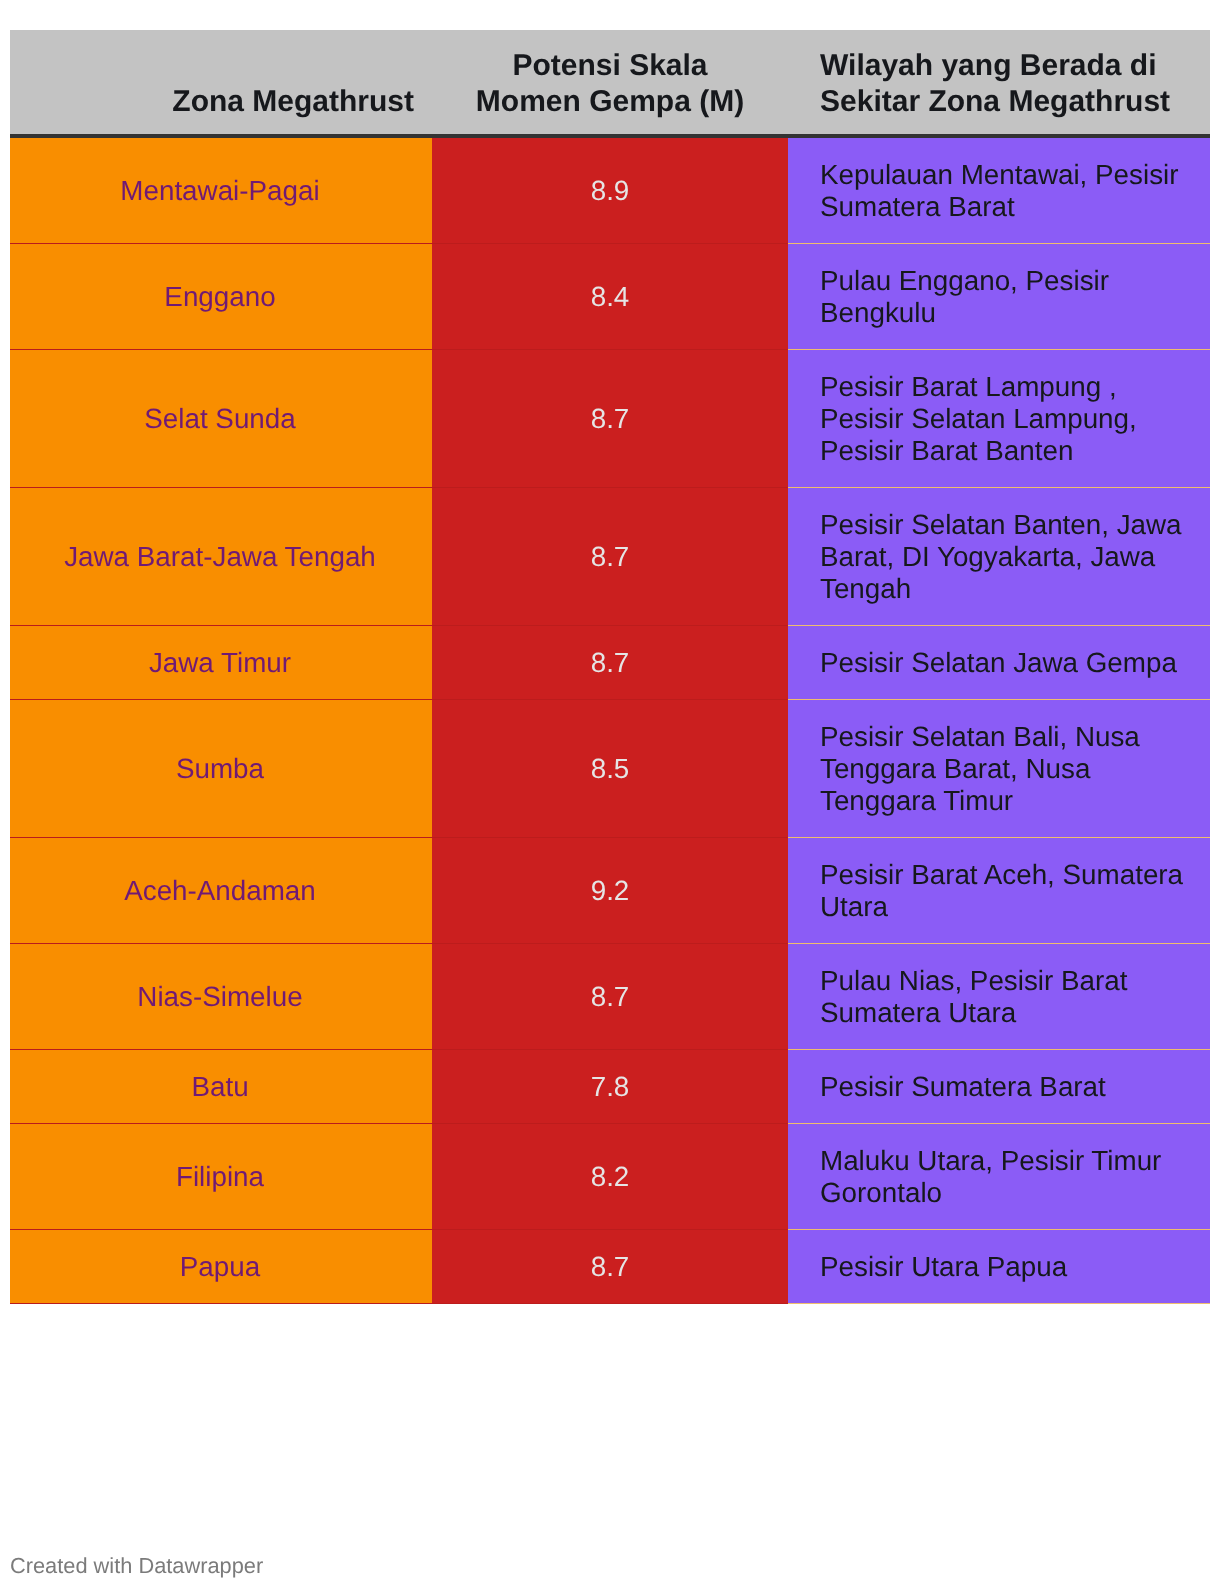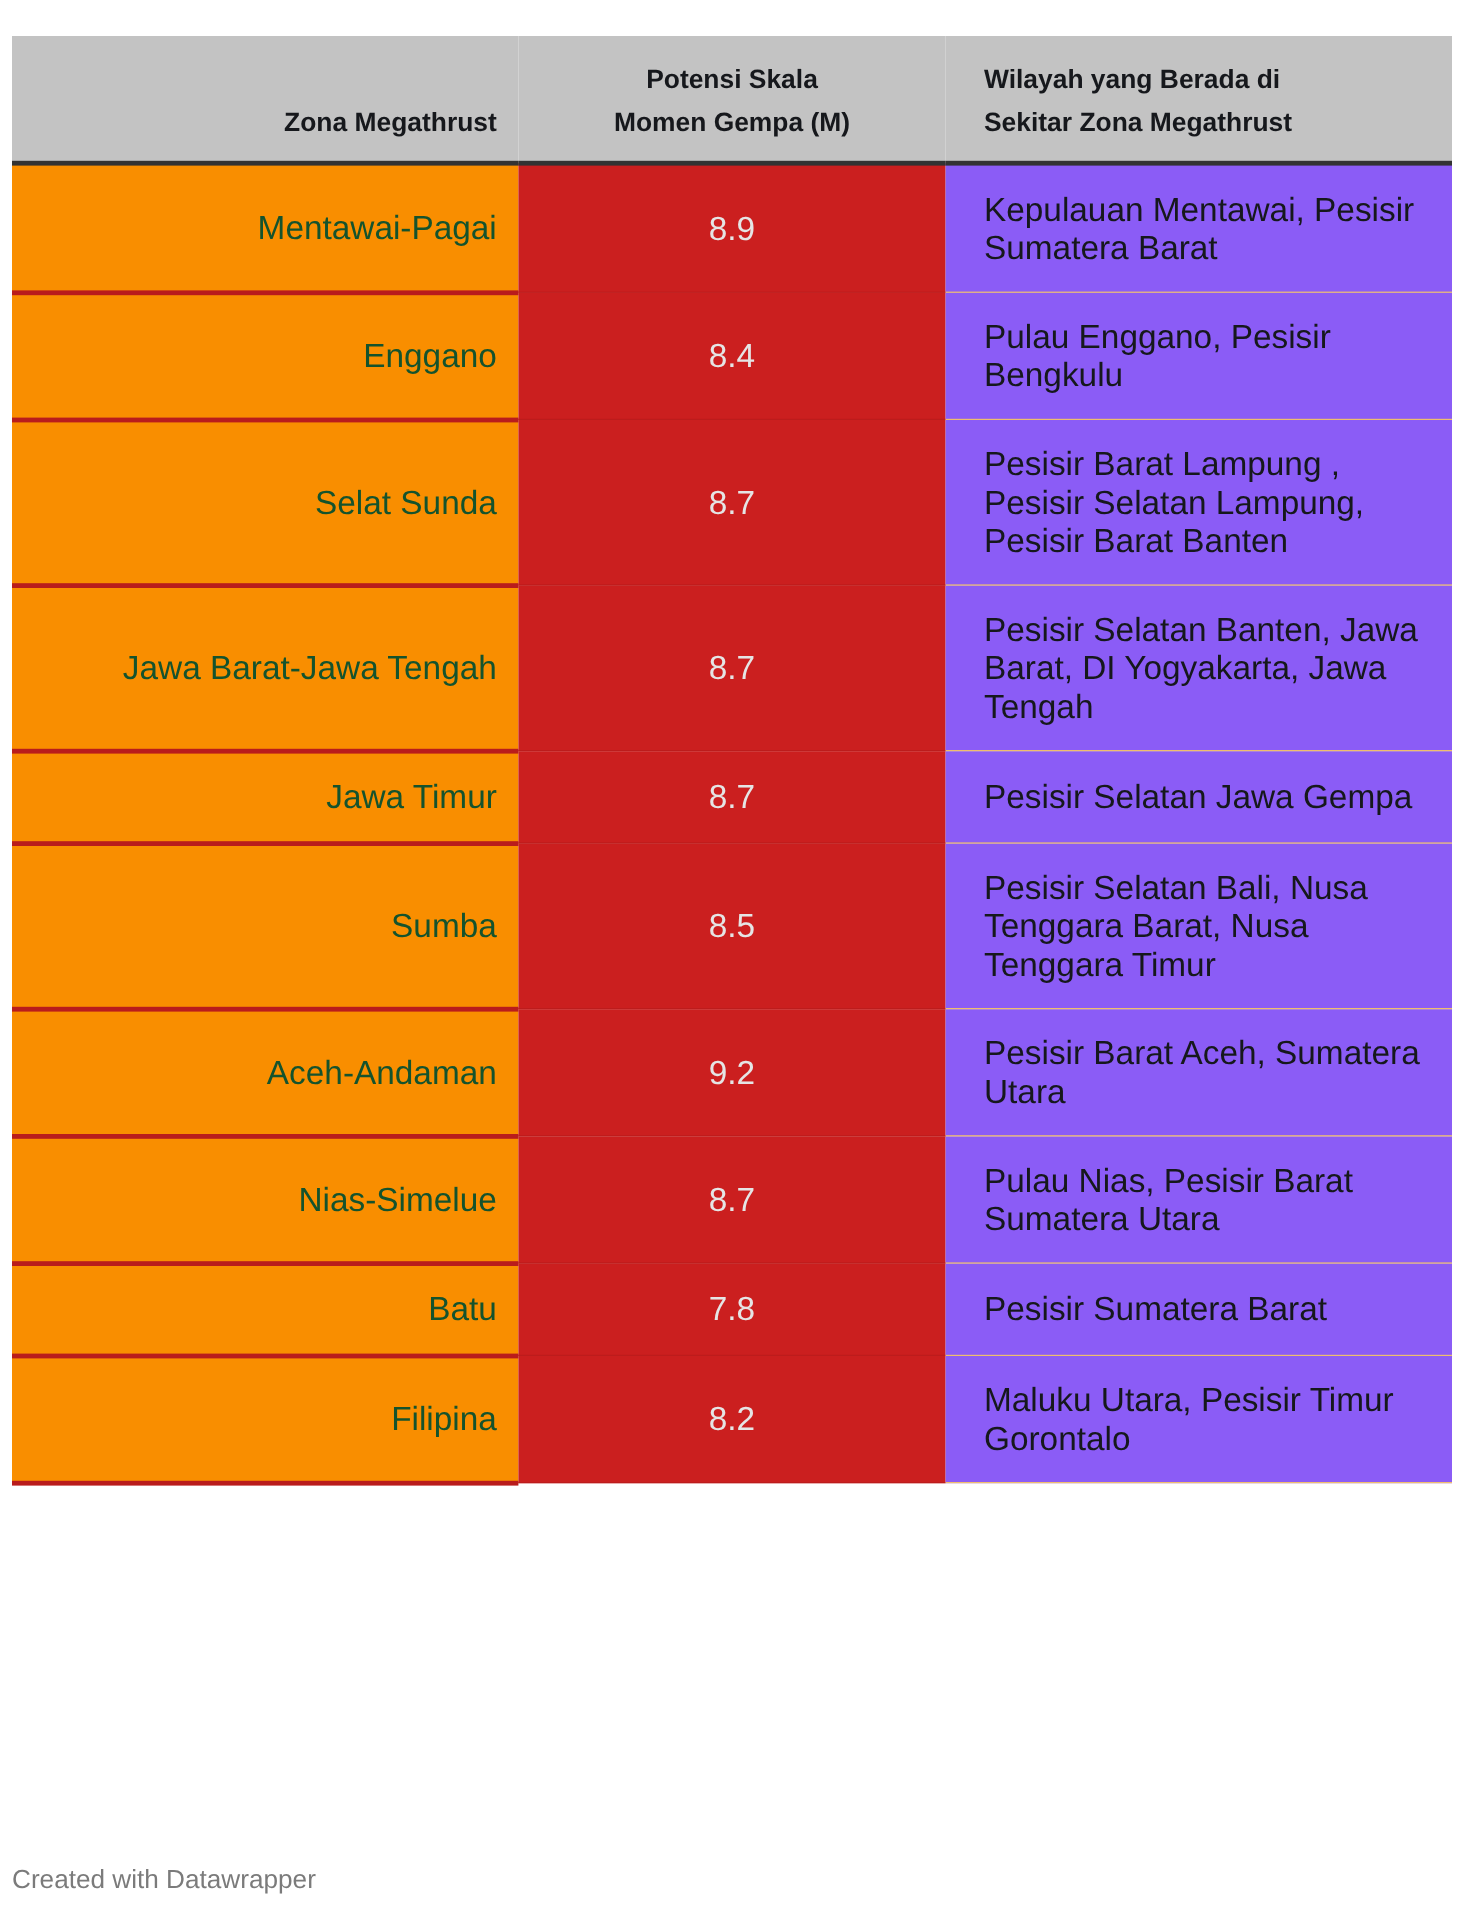--- a/index.html
+++ b/index.html
@@ -3,28 +3,28 @@
 <meta charset="utf-8">
 <title>Zona Megathrust</title>
 <style>
   html,body{margin:0;padding:0;background:#ffffff;}
   body{width:1220px;height:1590px;font-family:"Liberation Sans",sans-serif;
        -webkit-font-smoothing:antialiased;-moz-osx-font-smoothing:grayscale;
        text-rendering:geometricPrecision;}
   .chart{position:absolute;left:0;top:0;width:1220px;height:1590px;transform:translateZ(0);}
   table.dw{position:absolute;left:10px;top:30px;width:1200px;border-collapse:collapse;table-layout:fixed;}
   col.col1{width:422px;} col.col2{width:356px;} col.col3{width:422px;}
-  thead th{background:#c3c3c3;color:#16181c;font-weight:bold;font-size:22px;line-height:35.5px;
+  thead th{background:#c3c3c3;color:#16181c;font-weight:bold;font-size:30px;line-height:35.5px;
            vertical-align:bottom;height:106px;box-sizing:border-box;
            border-bottom:4px solid #333333;}
   th.th1{text-align:right;padding:0 18px 15px 18px;}
   th.th2{text-align:center;padding:0 18px 15px 18px;}
   th.th3{text-align:left;padding:0 20px 15px 32px;margin-top:27px;}
   tbody td{font-size:27.8px;line-height:32px;vertical-align:middle;}
-  td.c1{background:#f98e00;color:#14532d;text-align:right;padding:20.5px 18px 20.5px 16px;border-bottom:4px solid #b91c1c;}
+  td.c1{background:#f98e00;color:#701a75;text-align:center;padding:20.5px 18px 20.5px 16px;border-bottom:1px solid #b91c1c;}
   td.c2{background:#cb1f1f;color:#e5e5e5;text-align:center;padding:20.5px 18px;border-bottom:1px solid #bc1c1c;}
   td.c3{background:#8b5cf6;color:#16181c;text-align:left;padding:20.5px 20px 20.5px 32px;border-bottom:1px solid #efbe6e;}
   .credit{position:absolute;left:10px;top:1553px;font-size:21.8px;line-height:26px;color:#7b7b7b;text-align:right;}
 </style>
 </head>
 <body>
 
 <div class="chart">
   <table class="dw">
     <colgroup>
@@ -83,16 +83,21 @@
       <tr>
         <td class="c1"><span>Batu</span></td>
         <td class="c2"><span>7.8</span></td>
         <td class="c3"><span>Pesisir Sumatera Barat</span></td>
       </tr>
       <tr>
         <td class="c1"><span>Filipina</span></td>
         <td class="c2"><span>8.2</span></td>
         <td class="c3"><span>Maluku Utara, Pesisir Timur Gorontalo</span></td>
       </tr>
+      <tr>
+        <td class="c1"><span>Papua</span></td>
+        <td class="c2"><span>8.7</span></td>
+        <td class="c3"><span>Pesisir Utara Papua</span></td>
+      </tr>
     </tbody>
   </table>
   <div class="credit">Created with Datawrapper</div>
 </div>
 
 </body></html>

